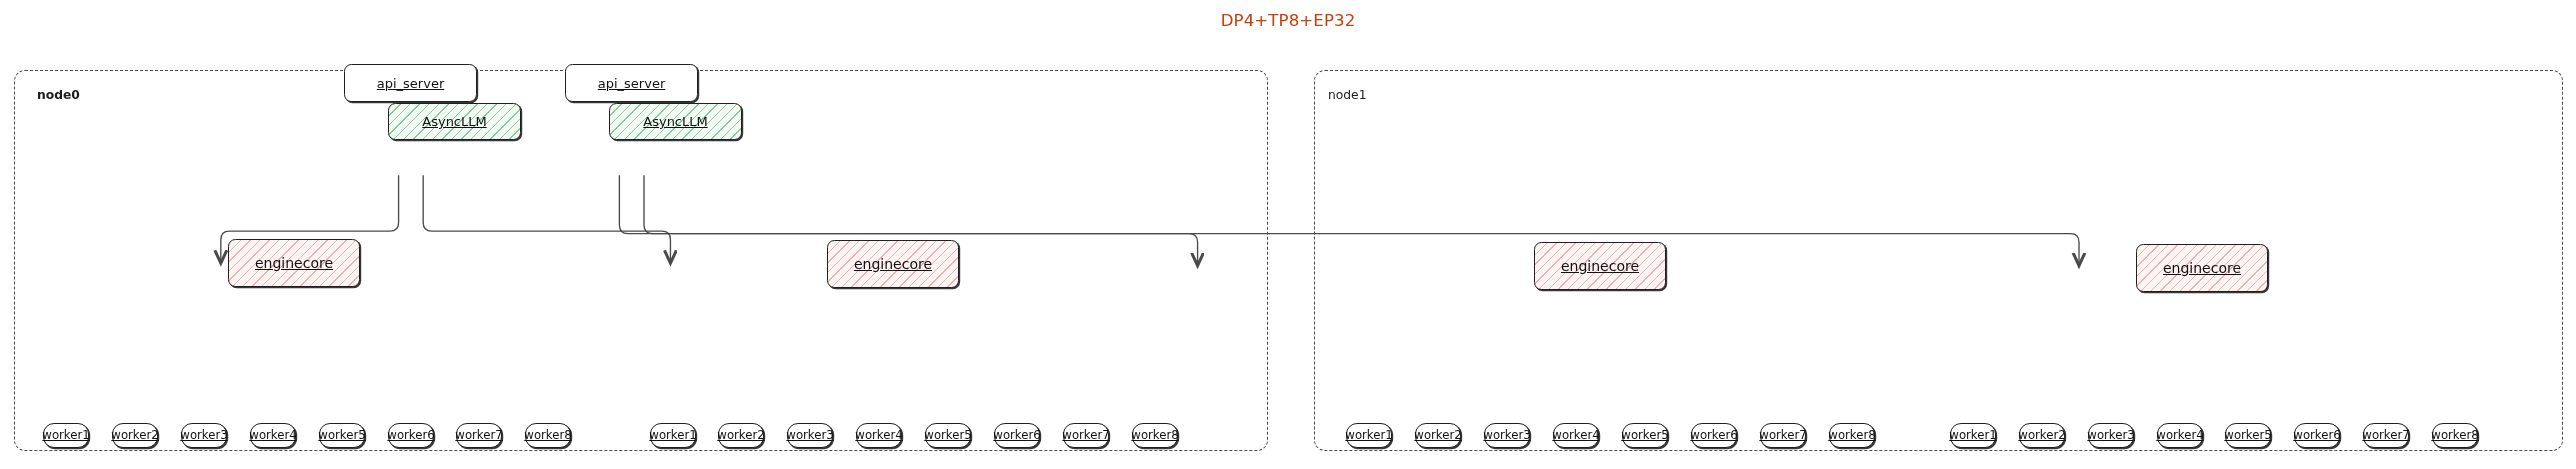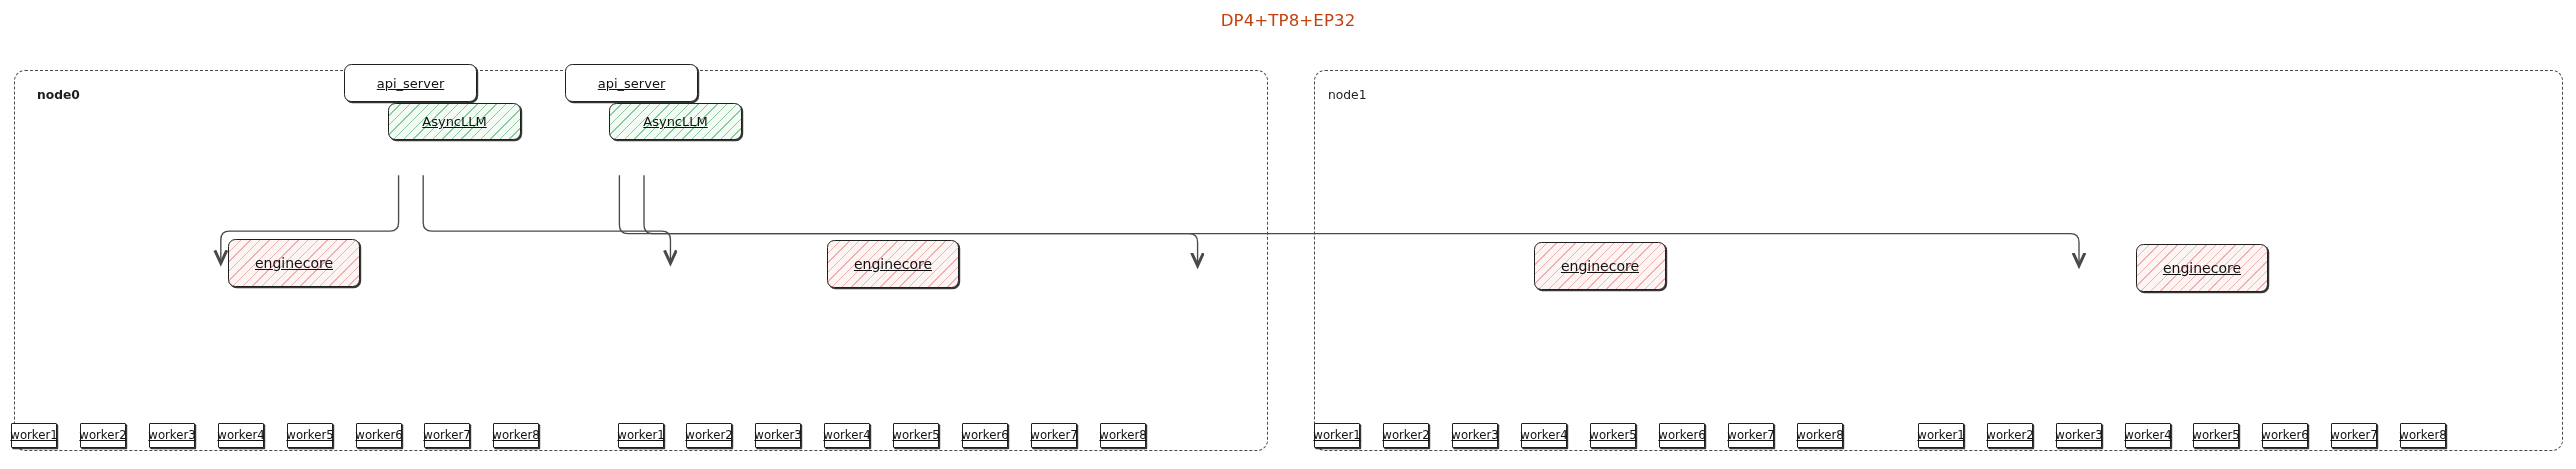--- a/index.html
+++ b/index.html
@@ -89,21 +89,22 @@
       rgba(232,118,118,0.55) 0px,
       rgba(232,118,118,0.55) 1px,
       rgba(0,0,0,0) 1px,
       rgba(0,0,0,0) 6.8px
     );
   }
   .box-worker {
     font-size: 11.7px;
     background: #ffffff;
     border-width: 1.5px;
-    border-radius: 1px;
+    border-radius: 11px;
+    margin-left: 32px;
   }
 
   
   #edges {
     position: absolute;
     top: 0; left: 0;
     width: 2576px;
     height: 469px;
     pointer-events: none;
   }

